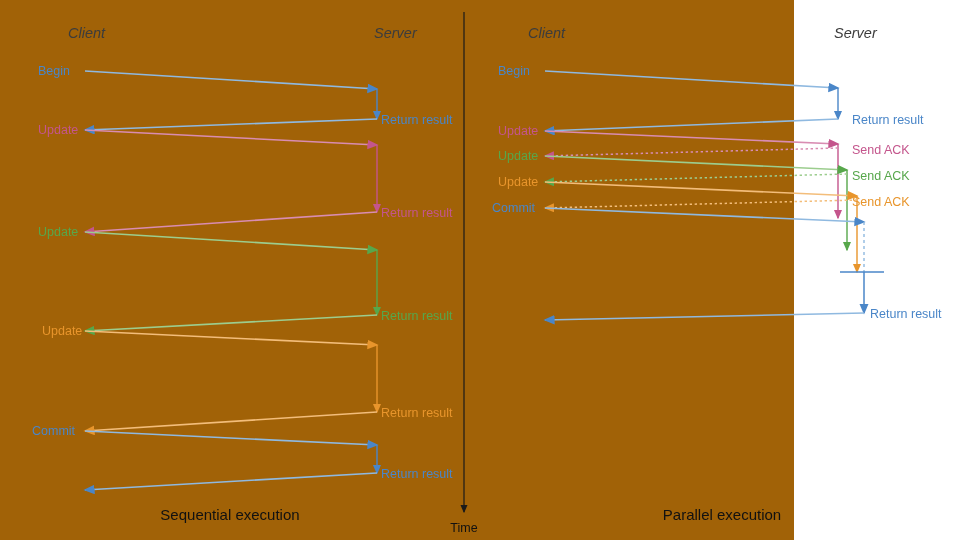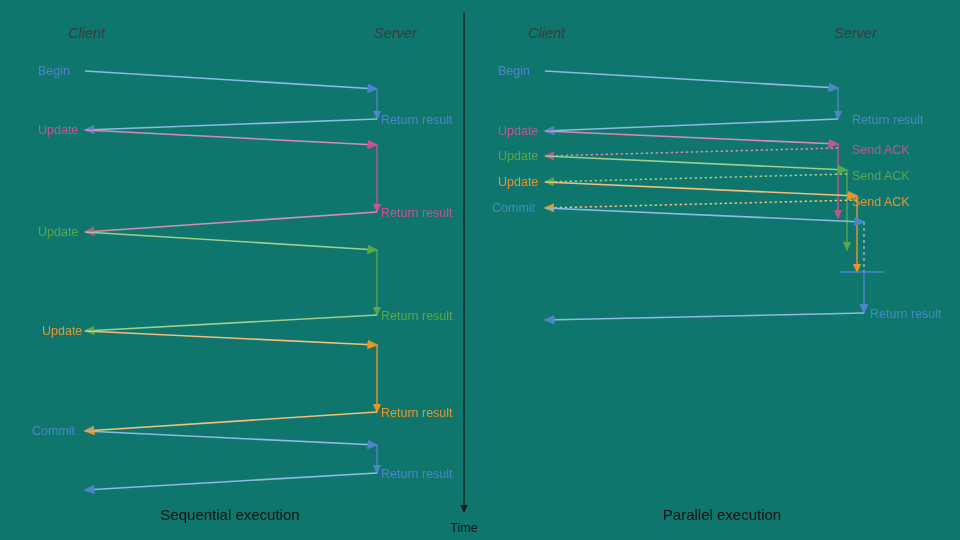--- a/index.html
+++ b/index.html
@@ -1,17 +1,17 @@
 <!DOCTYPE html>
 <html><head>
 <meta charset="utf-8">
 <style>
   html,body{margin:0;padding:0;background:#ffffff;}
   body{width:960px;height:540px;overflow:hidden;font-family:"Liberation Sans",sans-serif;}
-  #stage{position:relative;width:960px;height:540px;background:#0f766e;}
+  #stage{position:relative;width:794px;height:540px;background:#a16207;}
   svg{position:absolute;left:0;top:0;width:960px;height:540px;}
   text{font-family:"Liberation Sans",sans-serif;}
   .actor{font-size:14.5px;font-style:italic;fill:#3c3c3c;}
   .caption{font-size:15px;fill:#111111;}
   .timelbl{font-size:12.5px;fill:#111111;}
   .msg{font-size:12.5px;}
   .msg.blue{fill:#4a86c8;}
   .msg.pink{fill:#c4558c;}
   .msg.green{fill:#57a74b;}
   .msg.orange{fill:#e8952c;}

